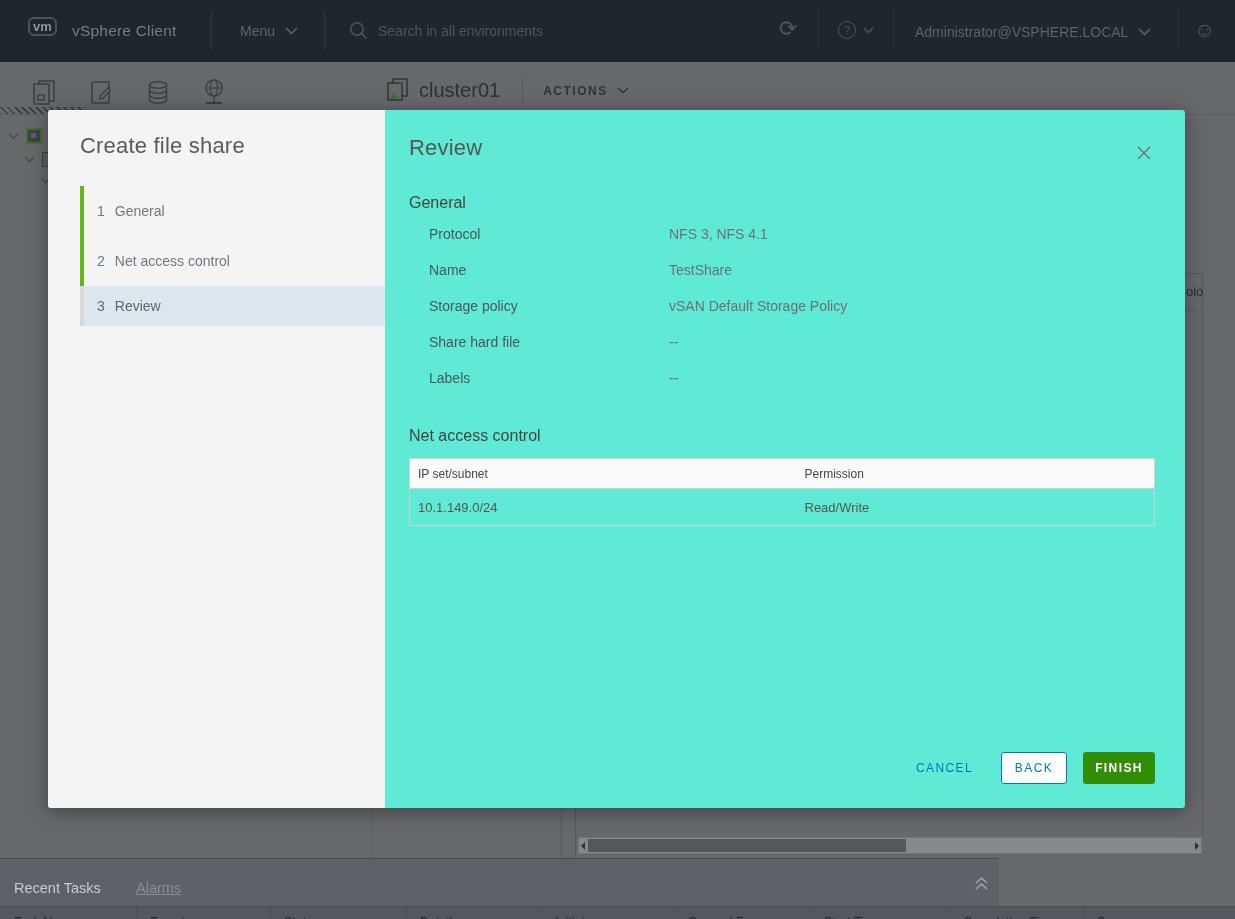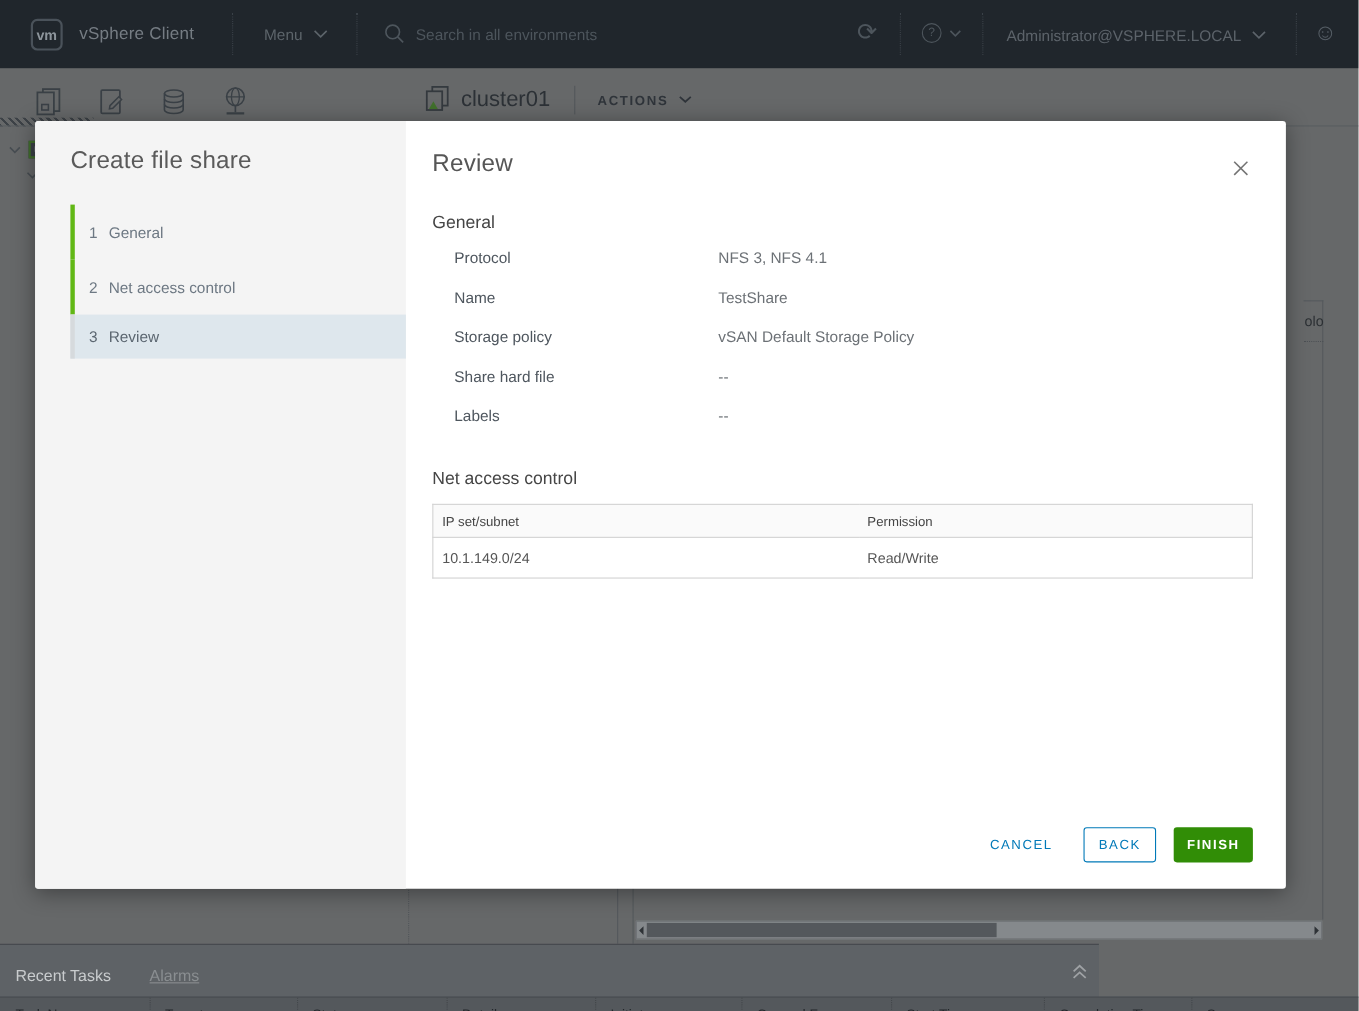--- a/index.html
+++ b/index.html
@@ -7,21 +7,21 @@
   body {
     position: relative;
     font-family: "Liberation Sans", sans-serif;
     background: #666869;
   }
   svg { display:block; }
 
   
   .hdr { position:absolute; left:0; top:0; width:1235px; height:62px; background:#20262c; z-index:1; }
   .hdr .sep { position:absolute; top:12px; height:38px; width:0; border-left:1px dotted #3a4148; }
-  .logo { position:absolute; left:28px; top:17px; width:29px; height:29px; border:2px solid #4a525a;
+  .logo { position:absolute; left:28px; top:17px; width:29px; height:19px; border:2px solid #4a525a;
           border-radius:6px; color:#8d959c; font-weight:bold; font-size:13px;
           display:flex; align-items:center; justify-content:center; }
   .app-title { position:absolute; left:72px; top:22px; font-size:15.5px; color:#757c83; letter-spacing:.2px; }
   .menu-btn { position:absolute; left:240px; top:23px; display:flex; align-items:center; gap:10px;
               font-size:14px; color:#5c646a; cursor:pointer; }
   .search-wrap { position:absolute; left:349px; top:21px; display:flex; align-items:center; gap:10px; color:#4d555c; }
   .search-wrap input { background:transparent; border:none; outline:none; font-size:14px;
                        color:#8a9298; width:260px; font-family:inherit; }
   .search-wrap input::placeholder { color:#4d555c; opacity:1; }
   .refresh-btn { position:absolute; left:779px; top:16px; font-size:22px; color:#4d555c; cursor:pointer; }
@@ -74,21 +74,21 @@
   .task-head { position:absolute; left:0; top:47px; width:1235px; height:30px; display:flex;
                background:#54585c; border-top:1px solid #484c50; }
   .tcell { display:flex; align-items:center; padding:0 14px 0 13px; font-size:12.5px; color:#22262a;
            border-right:1px dotted #43474b; height:100%; }
   .tcell:first-child { padding-left:14px; }
   .tcell:last-child { border-right:none; }
   .tcell .fchev { margin-left:auto; }
   .sort-arrow { font-size:11px; color:#303438; margin-left:6px; }
 
   
-  .modal { position:absolute; left:32px; top:110px; width:1137px; height:698px; background:#ffffff;
+  .modal { position:absolute; left:48px; top:110px; width:1137px; height:698px; background:#5eead4;
            border-radius:3px; box-shadow:0 3px 20px rgba(0,0,0,.38); display:flex; z-index:5; }
   .wiz-side { width:337px; background:#f4f4f4; border-radius:3px 0 0 3px; position:relative; flex:none; }
   .wiz-title { position:absolute; left:32px; top:23px; font-size:22px; font-weight:400;
                color:#5a5a5a; letter-spacing:.2px; }
   .steps { position:absolute; left:32px; right:0; top:76px; }
   .step { position:relative; height:50px; display:flex; align-items:center; padding-left:17px;
           font-size:14px; color:#6d7883; cursor:pointer; }
   .step .bar { position:absolute; left:0; top:0; width:4px; height:100%; background:#61b715; }
   .step.active { height:40px; background:#dee7ed; color:#5b6670; }
   .step.active .bar { background:#d6dadd; }

